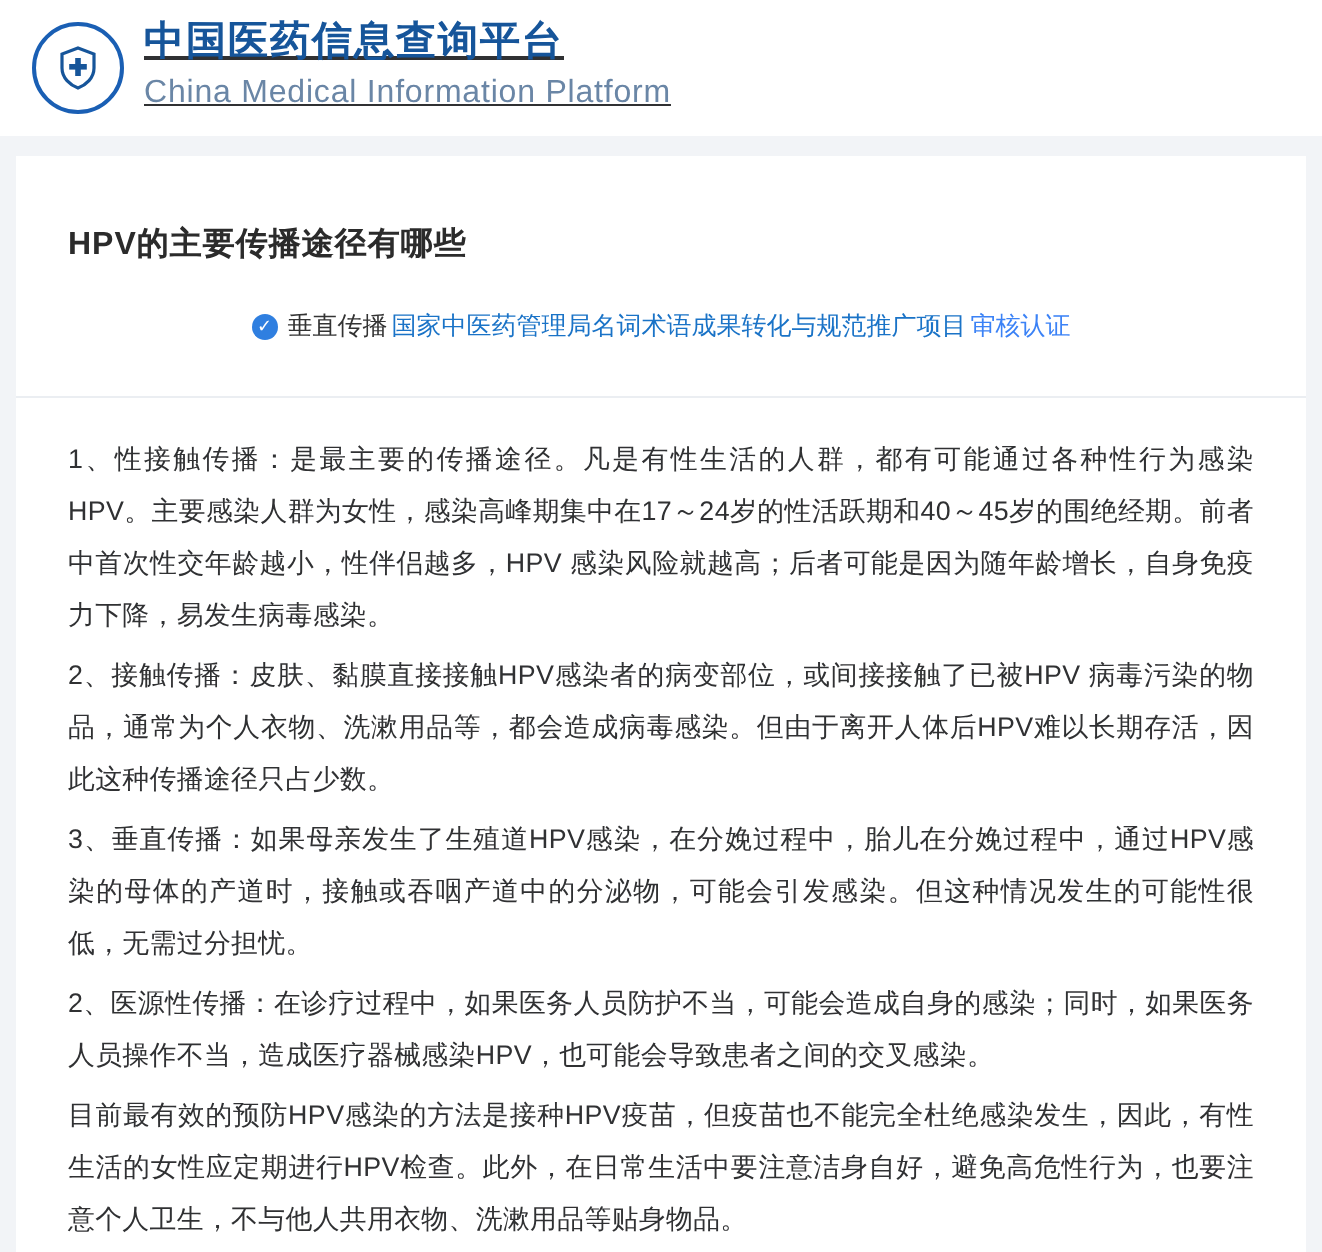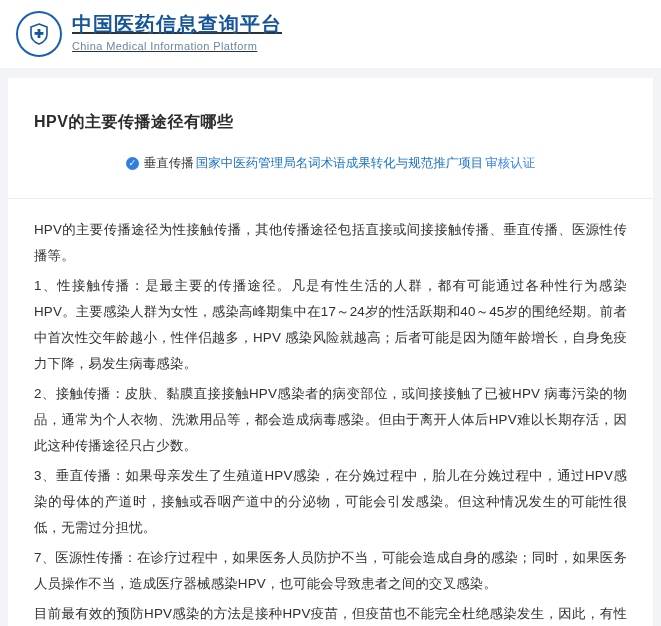--- a/index.html
+++ b/index.html
@@ -50,21 +50,21 @@
     text-decoration: underline;
   }
   .brand-cn {
     font-size: 20px;
     font-weight: bold;
     color: #16559a;
     letter-spacing: 1px;
     line-height: 1.15;
   }
   .brand-en {
-    font-size: 11px;
+    font-size: 16px;
     color: #6a86a6;
     letter-spacing: 0.4px;
     line-height: 1.4;
     margin-top: 3px;
   }
 
   
   .card {
     background: #ffffff;
     margin: 10px 8px 0 8px;
@@ -153,22 +153,21 @@
     <div class="verify-line">
       <span class="verify-badge-icon">✓</span>
       <span class="verify-prefix">垂直传播</span>
       <a class="verify-link" href="#">国家中医药管理局名词术语成果转化与规范推广项目</a>
       <span class="verify-suffix">审核认证</span>
     </div>
 
     <div class="divider"></div>
 
     <div class="body-text">
-      <p>HPV的主要传播途径为性接触传播，其他传播途径包括直接或间接接触传播、垂直传播、医源性传播等。</p>
       <p>1、性接触传播：是最主要的传播途径。凡是有性生活的人群，都有可能通过各种性行为感染 HPV。主要感染人群为女性，感染高峰期集中在17～24岁的性活跃期和40～45岁的围绝经期。前者中首次性交年龄越小，性伴侣越多，HPV 感染风险就越高；后者可能是因为随年龄增长，自身免疫力下降，易发生病毒感染。</p>
       <p>2、接触传播：皮肤、黏膜直接接触HPV感染者的病变部位，或间接接触了已被HPV 病毒污染的物品，通常为个人衣物、洗漱用品等，都会造成病毒感染。但由于离开人体后HPV难以长期存活，因此这种传播途径只占少数。</p>
       <p>3、垂直传播：如果母亲发生了生殖道HPV感染，在分娩过程中，胎儿在分娩过程中，通过HPV感染的母体的产道时，接触或吞咽产道中的分泌物，可能会引发感染。但这种情况发生的可能性很低，无需过分担忧。</p>
-      <p>7、医源性传播：在诊疗过程中，如果医务人员防护不当，可能会造成自身的感染；同时，如果医务人员操作不当，造成医疗器械感染HPV，也可能会导致患者之间的交叉感染。</p>
+      <p>2、医源性传播：在诊疗过程中，如果医务人员防护不当，可能会造成自身的感染；同时，如果医务人员操作不当，造成医疗器械感染HPV，也可能会导致患者之间的交叉感染。</p>
       <p>目前最有效的预防HPV感染的方法是接种HPV疫苗，但疫苗也不能完全杜绝感染发生，因此，有性生活的女性应定期进行HPV检查。此外，在日常生活中要注意洁身自好，避免高危性行为，也要注意个人卫生，不与他人共用衣物、洗漱用品等贴身物品。</p>
     </div>
 
   </div>
 </div>
 
 </body></html>

